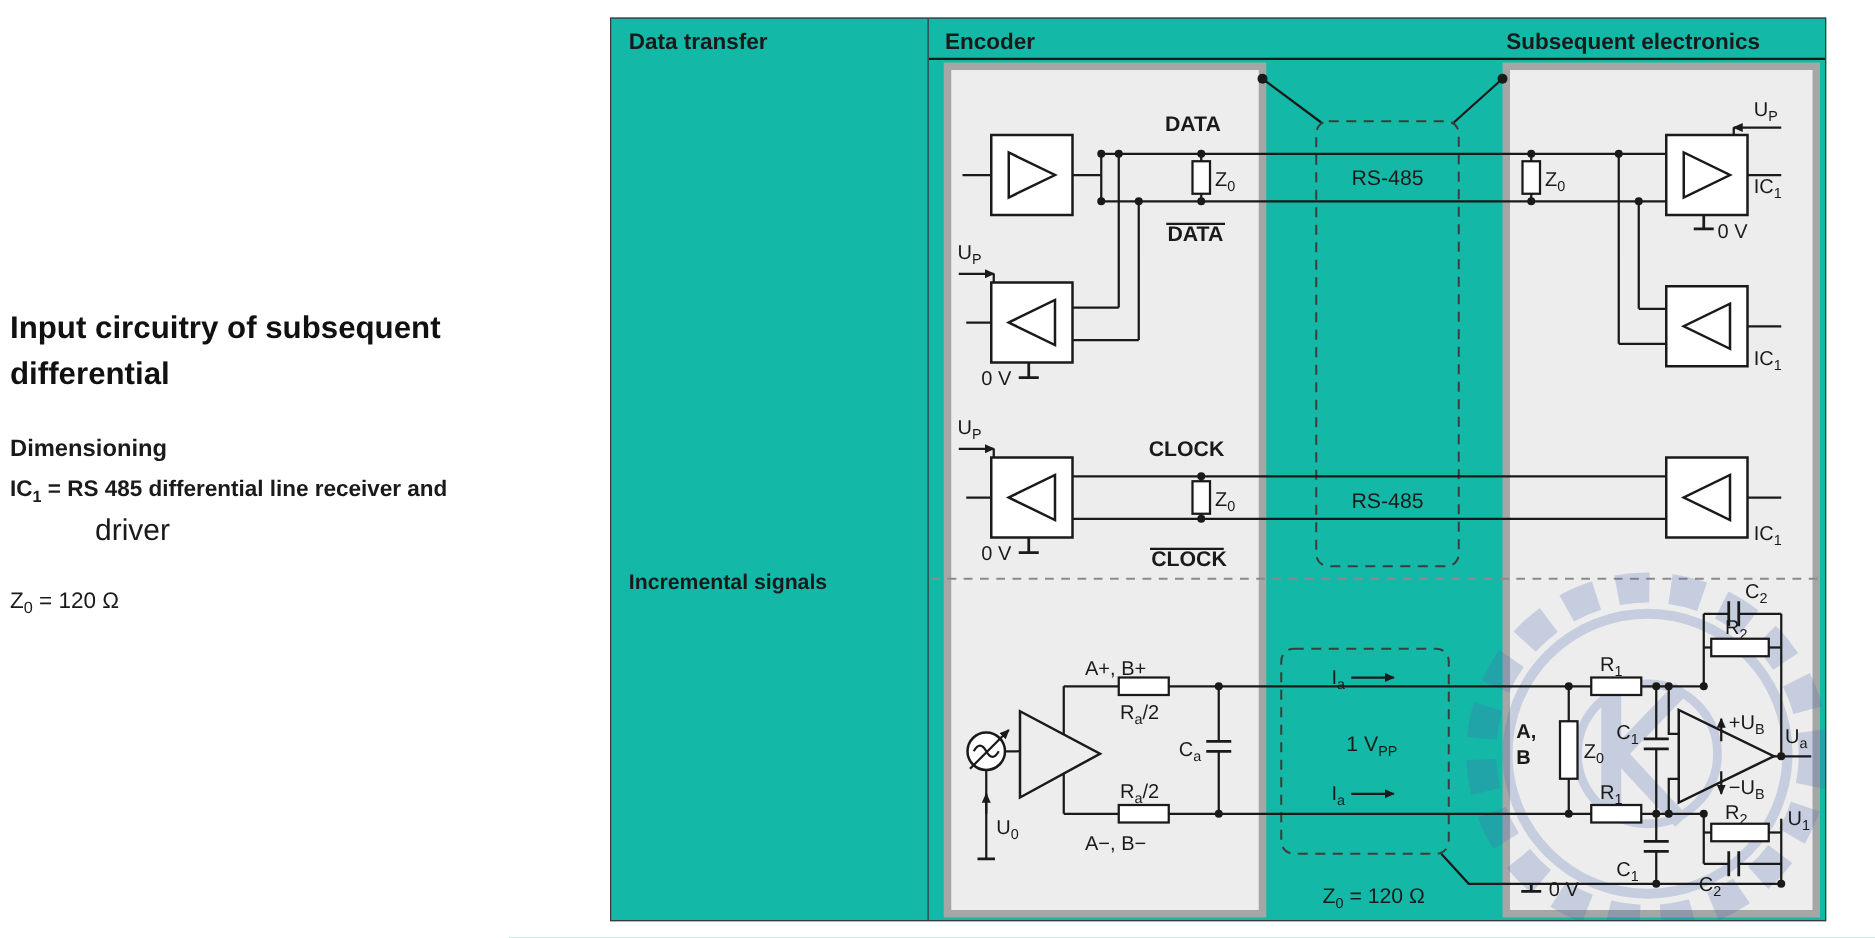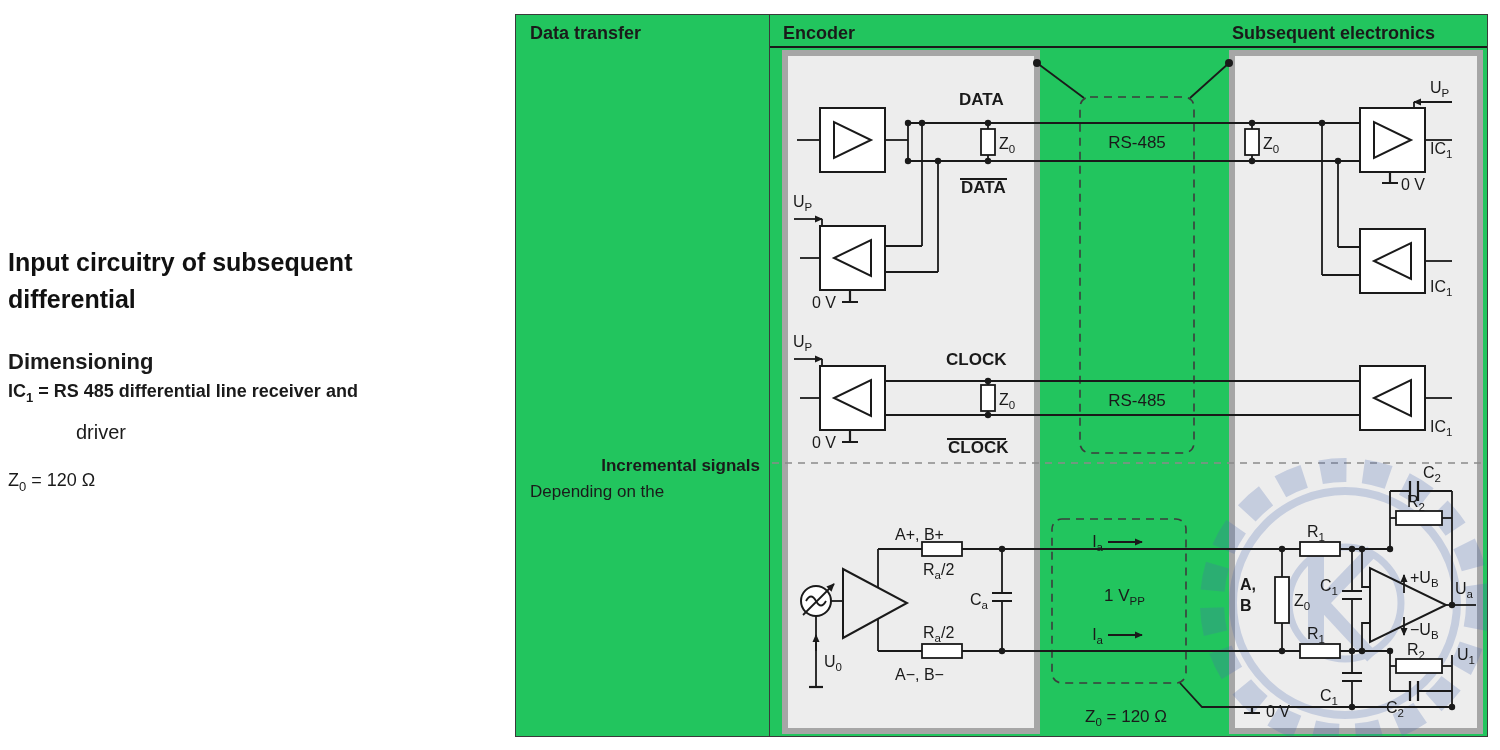--- a/index.html
+++ b/index.html
@@ -1,28 +1,28 @@
 <!DOCTYPE html>
 <html><head>
 <meta charset="utf-8">
 <style>
   html,body{margin:0;padding:0;background:#fff;}
   body{width:1500px;height:750px;position:relative;font-family:"Liberation Sans",sans-serif;color:#1a1a1a;overflow:hidden;}
   .left-panel{position:absolute;left:0;top:0;width:510px;height:585px;}
   .doc-title{position:absolute;left:8px;top:244px;font-size:25px;font-weight:bold;color:#111;line-height:37px;}
-  .dim-head{position:absolute;left:8px;top:349px;font-size:22px;font-weight:bold;}
+  .dim-head{position:absolute;left:8px;top:349px;font-size:19px;font-weight:bold;}
   .ic1-line{position:absolute;left:8px;top:381px;font-size:18px;font-weight:bold;}
-  .ic1-line2{position:absolute;left:76px;top:411px;font-size:20px;margin-top:10px;}
+  .ic1-line2{position:absolute;left:76px;top:411px;font-size:24px;}
   .z0-line{position:absolute;left:8px;top:470px;font-size:18px;}
   sub{font-size:13px;}
-  .spec-table{position:absolute;left:515px;top:14px;width:971px;height:721px;border:1.6px solid #3a3a3a;background:#22c55e;}
+  .spec-table{position:absolute;left:488px;top:14px;width:971px;height:721px;border:1.6px solid #3a3a3a;background:#14b8a6;}
   .col-divider{position:absolute;left:253px;top:0;height:100%;width:0;border-left:1.6px solid #3a3a3a;}
   .dt-header{position:absolute;left:14px;top:8px;font-size:18px;font-weight:bold;}
   .inc-block{position:absolute;left:14px;top:438px;font-size:17px;line-height:26px;width:230px;}
-  .inc-head{font-weight:bold;text-align:right;}
+  .inc-head{font-weight:bold;}
   .diagram-svg{position:absolute;left:254px;top:0;width:717px;height:721px;}
   
   .w{stroke:#1a1a1a;stroke-width:1.8;fill:none;}
   .w2{stroke:#1a1a1a;stroke-width:2.2;fill:none;}
   .comp{stroke:#1a1a1a;stroke-width:1.8;fill:#fff;}
   .box{stroke:#1a1a1a;stroke-width:2;fill:#fff;}
   .tri{stroke:#1a1a1a;stroke-width:2;fill:none;}
   .dot{fill:#1a1a1a;}
   .dash{stroke:#3c3c3c;stroke-width:1.6;fill:none;stroke-dasharray:8 6;}
   .sep{stroke:#8a8a8a;stroke-width:1.5;fill:none;stroke-dasharray:7 6;}
@@ -46,21 +46,20 @@
   <div class="ic1-line"><span>IC</span><sub>1</sub><span> = RS 485 differential line receiver and</span></div>
   <div class="ic1-line2">driver</div>
   <div class="z0-line"><span>Z</span><sub>0</sub><span> = 120 Ω</span></div>
 </div>
 
 <div class="spec-table">
   <div class="col-divider"></div>
   <div class="dt-header">Data transfer</div>
   <div class="inc-block">
     <div class="inc-head">Incremental signals</div>
-    <div>Depending on the</div>
   </div>
 
   <svg class="diagram-svg" viewBox="770 14 717 721" xmlns="http://www.w3.org/2000/svg">
     <defs>
       <marker id="ah" viewBox="0 0 10 8" markerWidth="9" markerHeight="8" refX="8" refY="4" orient="auto" markerUnits="userSpaceOnUse">
         <path d="M0,0 L9,4 L0,8 Z" fill="#1a1a1a"></path>
       </marker>
     </defs>
 
     <text class="t18 b" x="783" y="38">Encoder</text>

